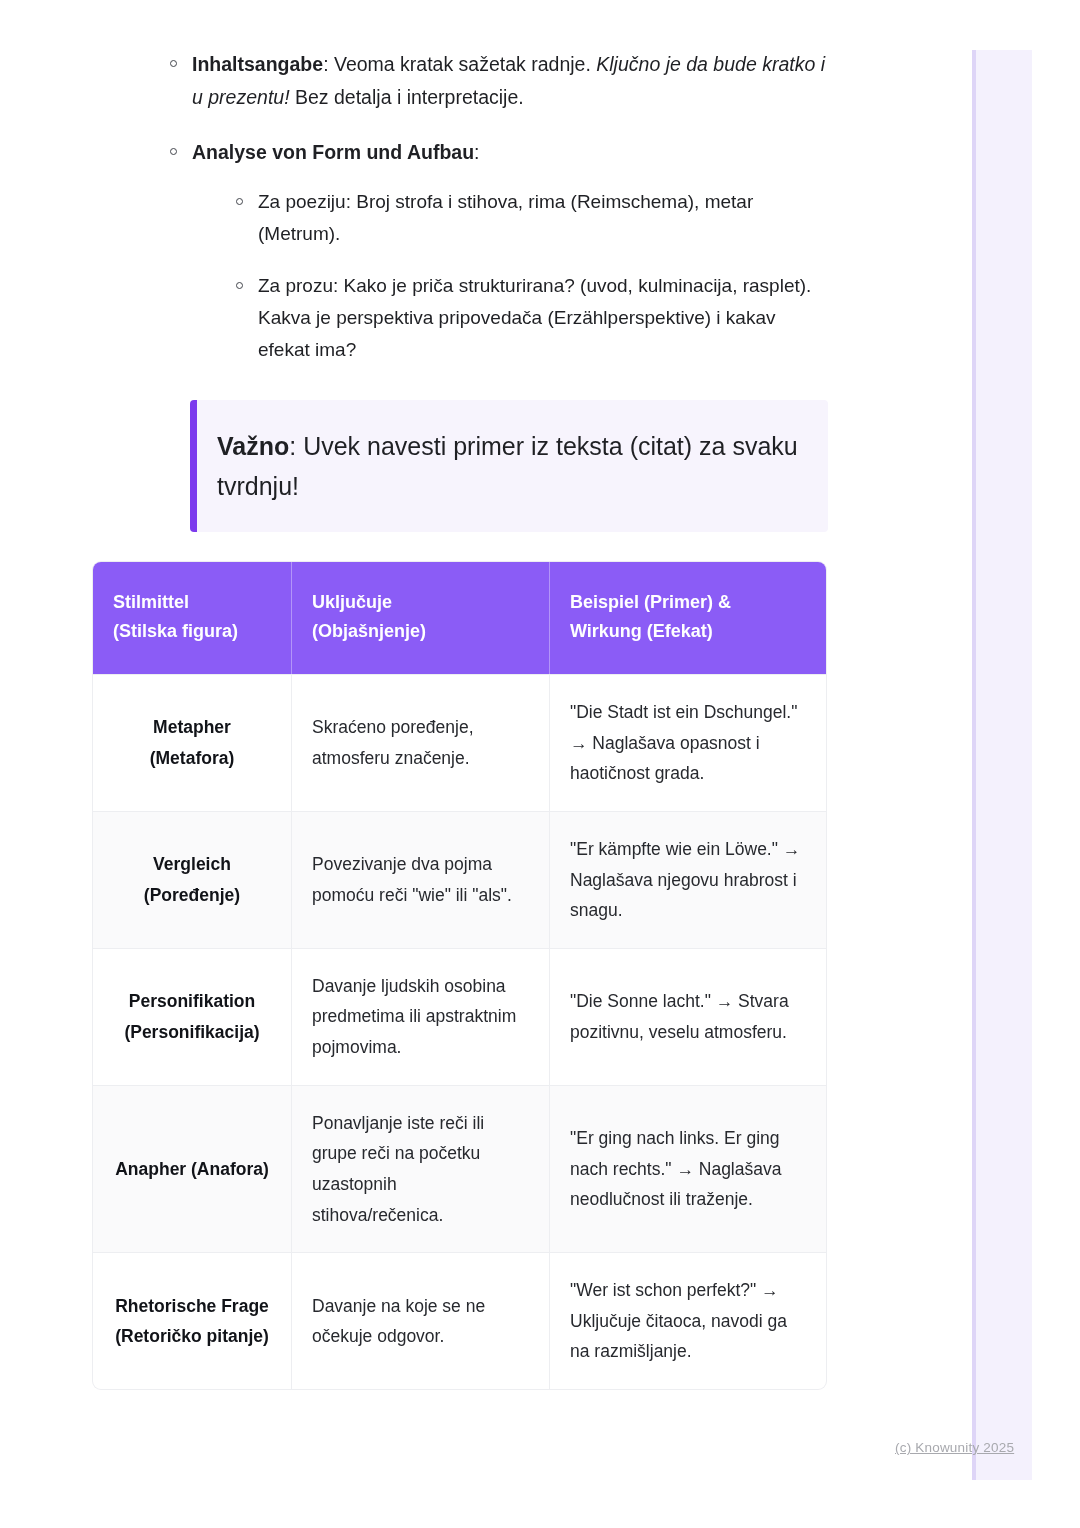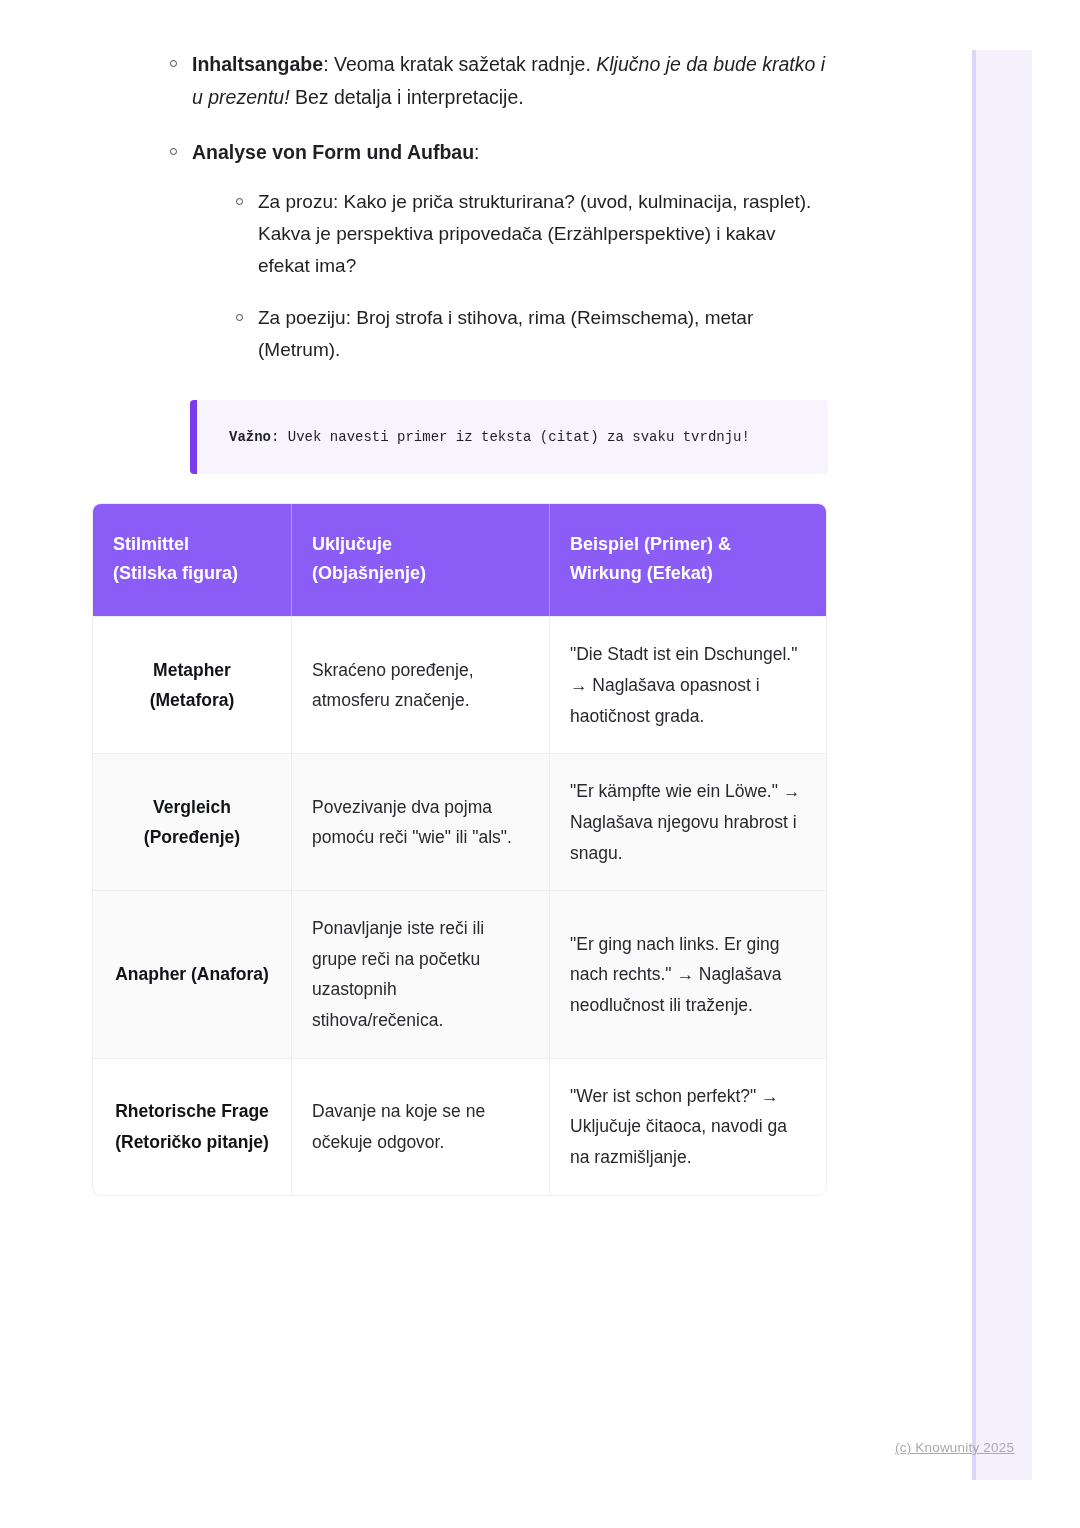--- a/index.html
+++ b/index.html
@@ -67,25 +67,24 @@
   i.em { font-style: italic; }
 
   
   .callout {
     margin-left: 190px;
     margin-top: 34px;
     width: 638px;
     background: #f7f4fd;
     border-left: 7px solid #7c3aed;
     border-radius: 4px;
-    padding: 26px 24px 26px 32px;
-    font-size: 14px;
+    padding: 26px 24px 26px 20px;
+    font-size: 25px;
     line-height: 1.6;
     color: #1f2024;
-    font-family: Liberation Mono, monospace;
   }
   .callout b { font-weight: 700; }
 
   
   .table-wrap {
     margin-left: 93px;
     margin-top: 30px;
     width: 733px;
   }
   table.styled {
@@ -161,25 +160,25 @@
         <b class="lead">Inhaltsangabe</b><span>: Veoma kratak sažetak radnje. </span><i class="em">Ključno je da bude kratko i u prezentu!</i><span> Bez detalja i interpretacije.</span>
       </li>
 
       <li class="li">
         <span class="marker"></span>
         <b class="lead">Analyse von Form und Aufbau</b><span>:</span>
 
         <div class="sub-wrap">
           <div class="li-sub">
             <span class="marker"></span>
-            <span>Za prozu: Kako je priča strukturirana? (uvod, kulminacija, rasplet). Kakva je perspektiva pripovedača (Erzählperspektive) i kakav efekat ima?</span>
+            <span>Za poeziju: Broj strofa i stihova, rima (Reimschema), metar (Metrum).</span>
           </div>
           <div class="li-sub">
             <span class="marker"></span>
-            <span>Za poeziju: Broj strofa i stihova, rima (Reimschema), metar (Metrum).</span>
+            <span>Za prozu: Kako je priča strukturirana? (uvod, kulminacija, rasplet). Kakva je perspektiva pripovedača (Erzählperspektive) i kakav efekat ima?</span>
           </div>
         </div>
       </li>
 
 
     </ul>
   </div>
 
   <div class="callout">
     <b>Važno</b><span>: Uvek navesti primer iz teksta (citat) za svaku tvrdnju!</span>
@@ -212,20 +211,25 @@
         <tr>
           <td class="term">Metapher (Metafora)</td>
           <td>Skraćeno poređenje, atmosferu značenje.</td>
           <td>"Die Stadt ist ein Dschungel." → Naglašava opasnost i haotičnost grada.</td>
         </tr>
         <tr class="alt">
           <td class="term">Vergleich (Poređenje)</td>
           <td>Povezivanje dva pojma pomoću reči "wie" ili "als".</td>
           <td>"Er kämpfte wie ein Löwe." → Naglašava njegovu hrabrost i snagu.</td>
         </tr>
+        <tr>
+          <td class="term">Personifikation (Personifikacija)</td>
+          <td>Davanje ljudskih osobina predmetima ili apstraktnim pojmovima.</td>
+          <td>"Die Sonne lacht." → Stvara pozitivnu, veselu atmosferu.</td>
+        </tr>
         <tr class="alt">
           <td class="term">Anapher (Anafora)</td>
           <td>Ponavljanje iste reči ili grupe reči na početku uzastopnih stihova/rečenica.</td>
           <td>"Er ging nach links. Er ging nach rechts." → Naglašava neodlučnost ili traženje.</td>
         </tr>
         <tr>
           <td class="term">Rhetorische Frage (Retoričko pitanje)</td>
           <td>Davanje na koje se ne očekuje odgovor.</td>
           <td>"Wer ist schon perfekt?" → Uključuje čitaoca, navodi ga na razmišljanje.</td>
         </tr>

